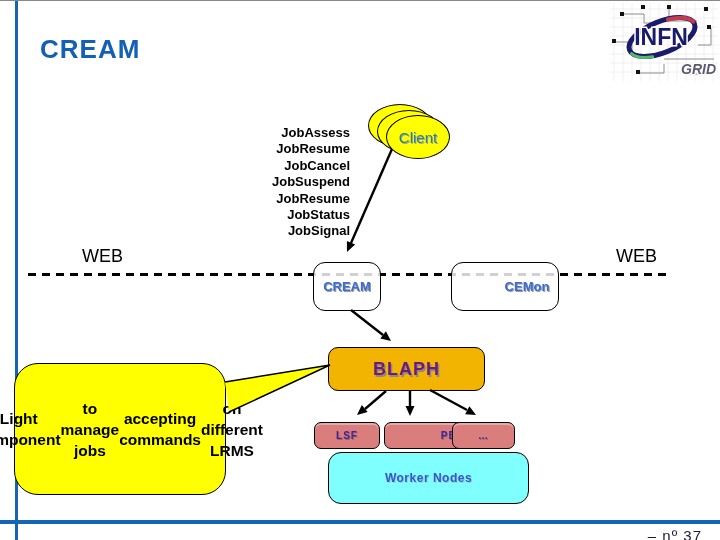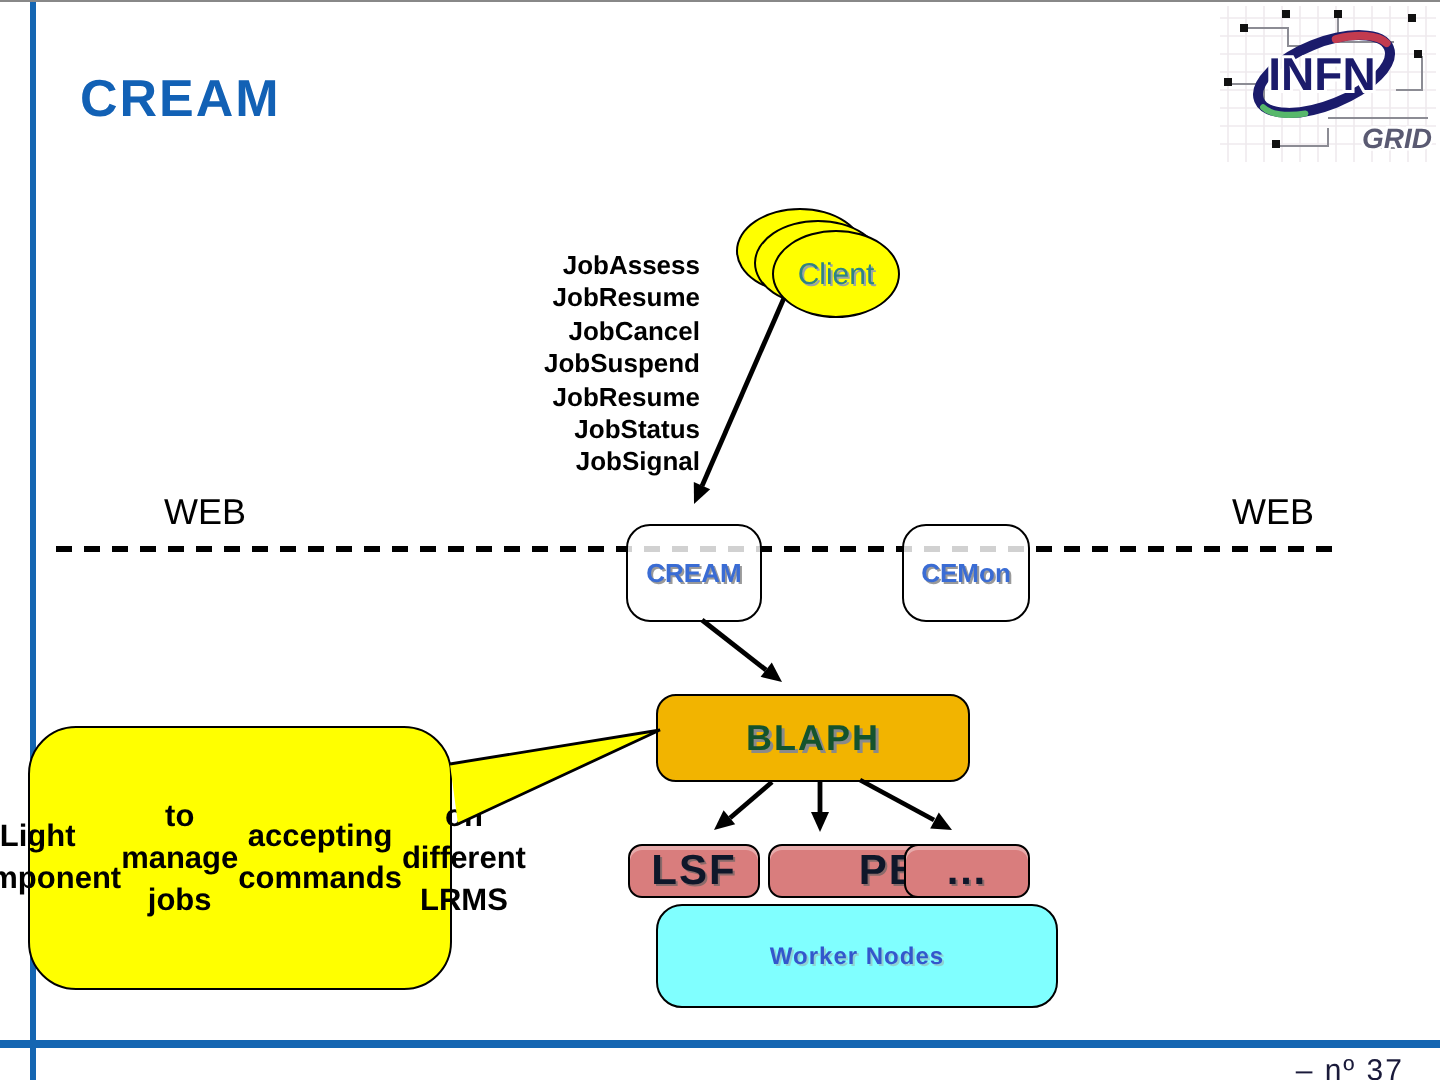--- a/index.html
+++ b/index.html
@@ -56,30 +56,30 @@
   .node {
     position:absolute; border:1.4px solid #000; z-index:2;
     display:flex; align-items:center; justify-content:center;
     font-weight:bold;
   }
   .cream-box, .cemon-box {
     border-radius:12px; background:rgba(255,255,255,0.82);
     font-size:13px; color:var(--label-blue); text-shadow:1px 1px 0 #9a9a9a;
   }
   .cream-box { left:313px; top:261px; width:66px; height:47px; }
-  .cemon-box { left:451px; top:261px; width:62px; height:47px; }
+  .cemon-box { left:451px; top:261px; width:62px; height:47px;padding-left:44px; }
 
   .blaph-box {
     left:328px; top:346px; width:155px; height:42px; border-radius:10px;
-    background:var(--blaph-amber); font-size:18px; color:#14532d;
+    background:var(--blaph-amber); font-size:18px; color:#701a75;
     text-shadow:1.5px 1.5px 0 #8a8a8a; letter-spacing:1px;
   }
   .lrms-box {
     top:421px; height:25px; border-radius:7px; background:var(--lrms-salmon);
-    font-size:21px; color:#0f172a; text-shadow:1px 1px 0 #8a6a6a; letter-spacing:1px;
+    font-size:10px; color:#4c1d95; text-shadow:1px 1px 0 #8a6a6a; letter-spacing:1px;
     box-shadow:inset 0 2px 0 rgba(255,255,255,0.35);
   }
   .lrms-0 { left:314px; width:64px; }
   .lrms-1 { left:384px; width:63px;padding-left:36px; }
   .lrms-2 { left:452px; width:61px; }
   .worker-box {
     left:328px; top:451px; width:199px; height:50px; border-radius:13px;
     background:var(--worker-cyan); font-size:12px; color:var(--worker-blue);
     text-shadow:1px 1px 0 #8fd2d2; letter-spacing:0.5px;justify-content:center;
   }

